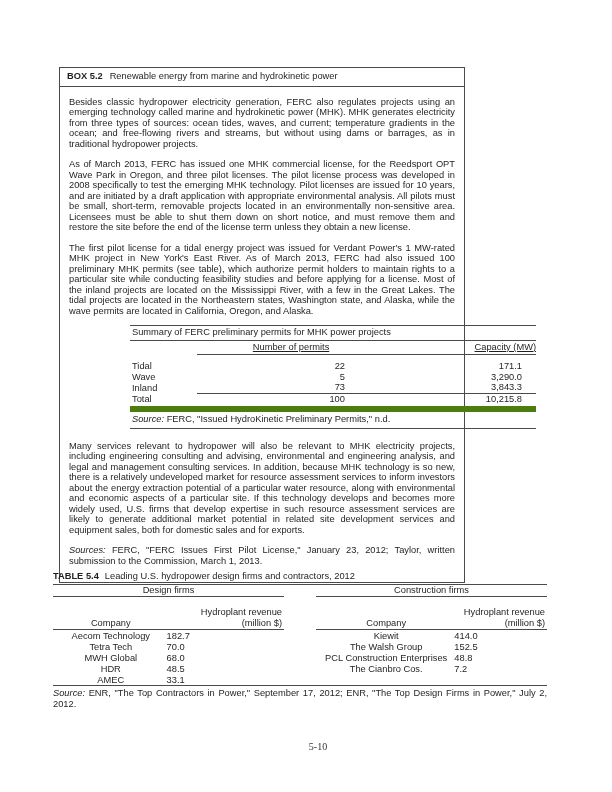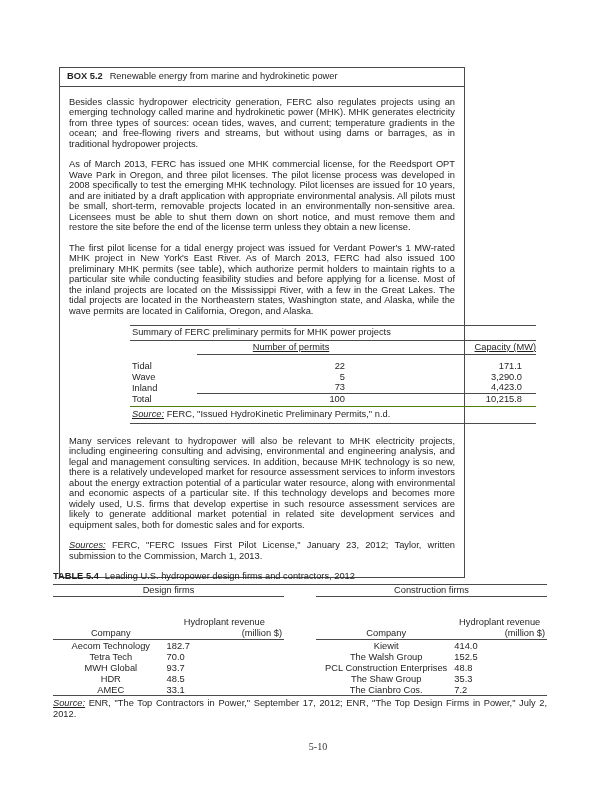--- a/index.html
+++ b/index.html
@@ -3,21 +3,21 @@
 <meta charset="utf-8">
 <style>
   html,body{margin:0;padding:0;background:#e8e8e8;}
   .page{
     position:relative;width:612px;height:792px;background:#ffffff;
     margin:0 auto;overflow:hidden;color:#1f1f1f;
     font-family:"Liberation Sans","DejaVu Sans",sans-serif;
     font-size:9.3px;line-height:10.5px;
   }
   .bold{font-weight:bold;}
-  .it{font-style:italic;text-decoration:underline;}
+  .it{font-style:italic;}
 
   
   .box{position:absolute;top:67px;left:59px;width:406px;}
   .box-header{
     border:1px solid #4a4a4a;padding:3px 7px 4px 7px;background:#fff;
   }
   .box-header .box-title{margin-left:7px;}
   .box-body{
     border:1px solid #4a4a4a;border-top:none;
     padding:10px 9px 6px 9px;min-height:422px;box-sizing:border-box;
@@ -34,35 +34,35 @@
   table.mini tr.t-title td{border-bottom:1px solid #4a4a4a;padding:1px 0 2px 2px;}
   table.mini tr.t-head td{padding:1px 0 2px 0;}
   table.mini tr.t-head td.c{text-align:center;}
   table.mini tr.t-head td.r{text-align:right;}
   table.mini tr.t-head td.u{border-bottom:1px solid #4a4a4a;text-decoration:underline;}
   table.mini tr.spacer td{height:6px;}
   table.mini td.lab{padding-left:2px;}
   table.mini td.num{text-align:right;padding-right:40px;}
   table.mini td.num2{text-align:right;padding-right:14px;}
   table.mini tr.presub td.bsub{border-bottom:1px solid #4a4a4a;}
-  table.mini tr.total td{border-bottom:1px solid #4d7c0f;padding-bottom:2px;}
+  table.mini tr.total td{border-bottom:6px solid #4d7c0f;padding-bottom:2px;}
   table.mini tr.src td{border-bottom:1px solid #4a4a4a;padding:2px 0 3px 2px;}
 
   .sources-line{margin-top:2px;text-align:justify;}
 
   
   .t54{position:absolute;top:571px;left:53px;width:494px;}
   .t54-title{padding-bottom:2px;border-bottom:1px solid #4a4a4a;}
   .t54-title .t54-name{margin-left:6px;}
   .t54-cols{display:flex;gap:32px;border-bottom:1px solid #4a4a4a;}
   .t54-half{flex:1;}
   table.half{border-collapse:collapse;width:100%;font-size:9.3px;line-height:10.5px;}
   table.half td,table.half th{padding:0;font-weight:normal;vertical-align:bottom;}
   table.half tr.grp th{text-align:center;border-bottom:1px solid #4a4a4a;padding-bottom:1px;}
-  table.half tr.rev td{text-align:center;padding-top:20px;padding-right:2px;}
+  table.half tr.rev td{text-align:right;padding-top:10px;padding-right:2px;}
   table.half tr.colh td{border-bottom:1px solid #4a4a4a;padding-bottom:1px;}
   table.half tr.colh td.r{text-align:right;padding-right:2px;}
   table.half td.co{text-align:center;padding-left:2px;}
   table.half td.val{text-align:left;padding-right:2px;}
   table.half tr.d td{padding-top:0.5px;}
   .t54-source{margin-top:2px;text-align:justify;}
 
   
   .pageno{
     position:absolute;top:742px;left:12px;width:100%;text-align:center;
@@ -104,21 +104,21 @@
           <td class="num2">171.1</td>
         </tr>
         <tr>
           <td class="lab">Wave</td>
           <td class="num">5</td>
           <td class="num2">3,290.0</td>
         </tr>
         <tr class="presub">
           <td class="lab">Inland</td>
           <td class="num bsub">73</td>
-          <td class="num2 bsub">4,423.0</td>
+          <td class="num2 bsub">3,843.3</td>
         </tr>
         <tr class="total">
           <td class="lab">Total</td>
           <td class="num">100</td>
           <td class="num2">10,215.8</td>
         </tr>
         <tr class="src">
           <td colspan="3"><span class="it">Source:</span><span> FERC, "Issued HydroKinetic Preliminary Permits," n.d.</span></td>
         </tr>
       </tbody>
@@ -153,21 +153,21 @@
           <tr class="d">
             <td class="co">Aecom Technology</td>
             <td class="val">182.7</td>
           </tr>
           <tr class="d">
             <td class="co">Tetra Tech</td>
             <td class="val">70.0</td>
           </tr>
           <tr class="d">
             <td class="co">MWH Global</td>
-            <td class="val">93.7</td>
+            <td class="val">68.0</td>
           </tr>
           <tr class="d">
             <td class="co">HDR</td>
             <td class="val">48.5</td>
           </tr>
           <tr class="d">
             <td class="co">AMEC</td>
             <td class="val">33.1</td>
           </tr>
         </tbody>
@@ -194,24 +194,20 @@
           </tr>
           <tr class="d">
             <td class="co">The Walsh Group</td>
             <td class="val">152.5</td>
           </tr>
           <tr class="d">
             <td class="co">PCL Construction Enterprises</td>
             <td class="val">48.8</td>
           </tr>
           <tr class="d">
-            <td class="co">The Shaw Group</td>
-            <td class="val">35.3</td>
-          </tr>
-          <tr class="d">
             <td class="co">The Cianbro Cos.</td>
             <td class="val">7.2</td>
           </tr>
         </tbody>
           </table>
       </div>
 
     </div>
     <div class="t54-source">
       <span class="it">Source:</span><span> ENR, "The Top Contractors in Power," September 17, 2012; ENR, "The Top Design Firms in Power," July 2, 2012.</span>

